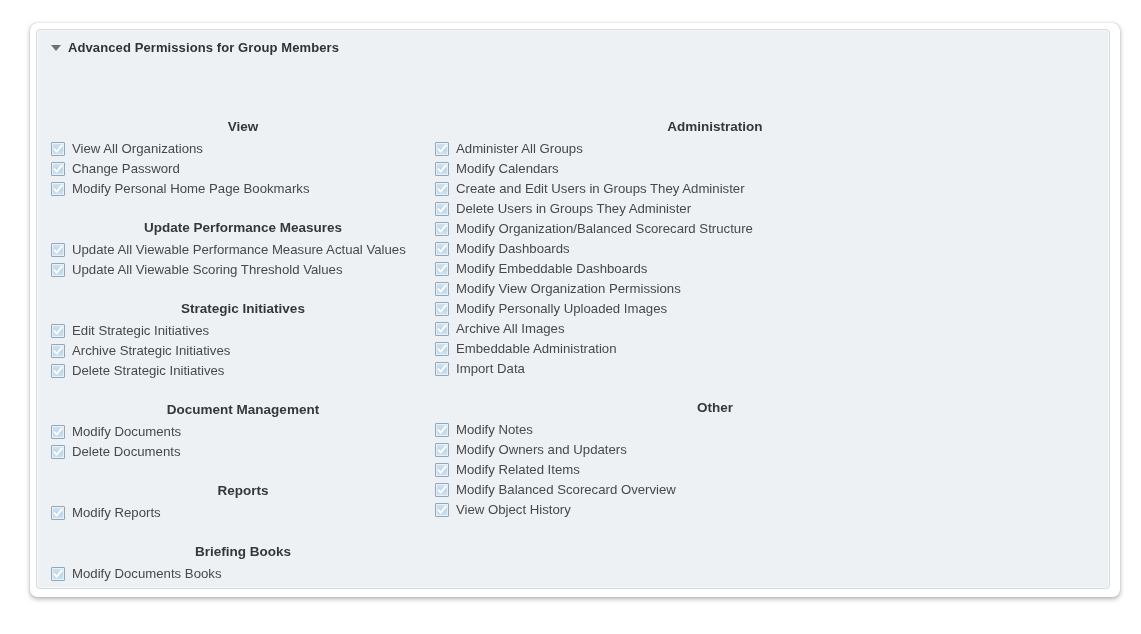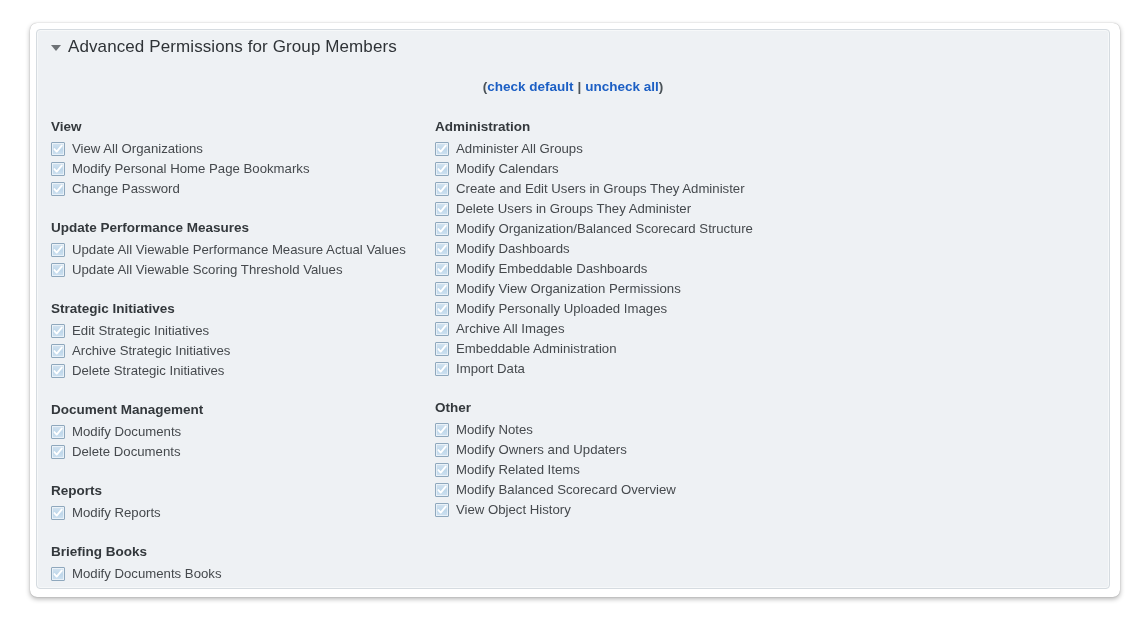--- a/index.html
+++ b/index.html
@@ -61,24 +61,25 @@
     width: 0;
     height: 0;
     border-left: 5px solid transparent;
     border-right: 5px solid transparent;
     border-top: 6px solid #6e7276;
     margin-right: 7px;
     margin-top: 2px;
     cursor: pointer;
   }
   #panel-title {
-    font-size: 17px;
+    font-size: 13px;
     color: #2f3337;
     white-space: nowrap;
     letter-spacing: .1px;
+    font-weight: bold;
   }
 
   
   #bulk-actions {
     position: absolute;
     top: 49px;
     left: 0;
     width: 100%;
     text-align: center;
     font-size: 13.5px;
@@ -96,20 +97,21 @@
   }
 
   
   #columns {
     position: absolute;
     left: 14px;
     top: 88px;
     right: 8px;
     display: flex;
     align-items: flex-start;
+    text-align: center;
   }
   .perm-column {
     flex: 0 0 auto;
   }
   #column-left  { width: 384px; }
   #column-right { width: 560px; }
 
   .perm-group { margin-bottom: 20px; }
   .perm-group:last-child { margin-bottom: 0; }
 
@@ -165,51 +167,48 @@
 
   <div id="panel-shadow"></div>
 
   <section id="permissions-panel">
 
     <div id="panel-header">
       <span class="twisty"></span>
       <span id="panel-title">Advanced Permissions for Group Members</span>
     </div>
 
-    <div id="bulk-actions">
-      <span class="paren">(</span><a href="#">check default</a><span class="sep" style="padding:0 4px;">|</span><a href="#">uncheck all</a><span class="paren">)</span>
-    </div>
 
     <div id="columns">
       <div class="perm-column" id="column-left">
           <div class="perm-group">
             <div class="group-heading">View</div>
             <label class="perm-item">
               <span class="cbx">
                 <svg viewBox="0 0 10 10" aria-hidden="true">
                   <path d="M1.4 5.1 L3.7 7.6 L8.7 1.6" fill="none" stroke="#ffffff" stroke-width="1.9" stroke-linecap="round" stroke-linejoin="round"></path>
                 </svg>
               </span>
               <span class="perm-label">View All Organizations</span>
             </label>
             <label class="perm-item">
               <span class="cbx">
                 <svg viewBox="0 0 10 10" aria-hidden="true">
                   <path d="M1.4 5.1 L3.7 7.6 L8.7 1.6" fill="none" stroke="#ffffff" stroke-width="1.9" stroke-linecap="round" stroke-linejoin="round"></path>
                 </svg>
               </span>
+              <span class="perm-label">Change Password</span>
+            </label>
+            <label class="perm-item">
+              <span class="cbx">
+                <svg viewBox="0 0 10 10" aria-hidden="true">
+                  <path d="M1.4 5.1 L3.7 7.6 L8.7 1.6" fill="none" stroke="#ffffff" stroke-width="1.9" stroke-linecap="round" stroke-linejoin="round"></path>
+                </svg>
+              </span>
               <span class="perm-label">Modify Personal Home Page Bookmarks</span>
-            </label>
-            <label class="perm-item">
-              <span class="cbx">
-                <svg viewBox="0 0 10 10" aria-hidden="true">
-                  <path d="M1.4 5.1 L3.7 7.6 L8.7 1.6" fill="none" stroke="#ffffff" stroke-width="1.9" stroke-linecap="round" stroke-linejoin="round"></path>
-                </svg>
-              </span>
-              <span class="perm-label">Change Password</span>
             </label>
           </div>
           <div class="perm-group">
             <div class="group-heading">Update Performance Measures</div>
             <label class="perm-item">
               <span class="cbx">
                 <svg viewBox="0 0 10 10" aria-hidden="true">
                   <path d="M1.4 5.1 L3.7 7.6 L8.7 1.6" fill="none" stroke="#ffffff" stroke-width="1.9" stroke-linecap="round" stroke-linejoin="round"></path>
                 </svg>
               </span>

